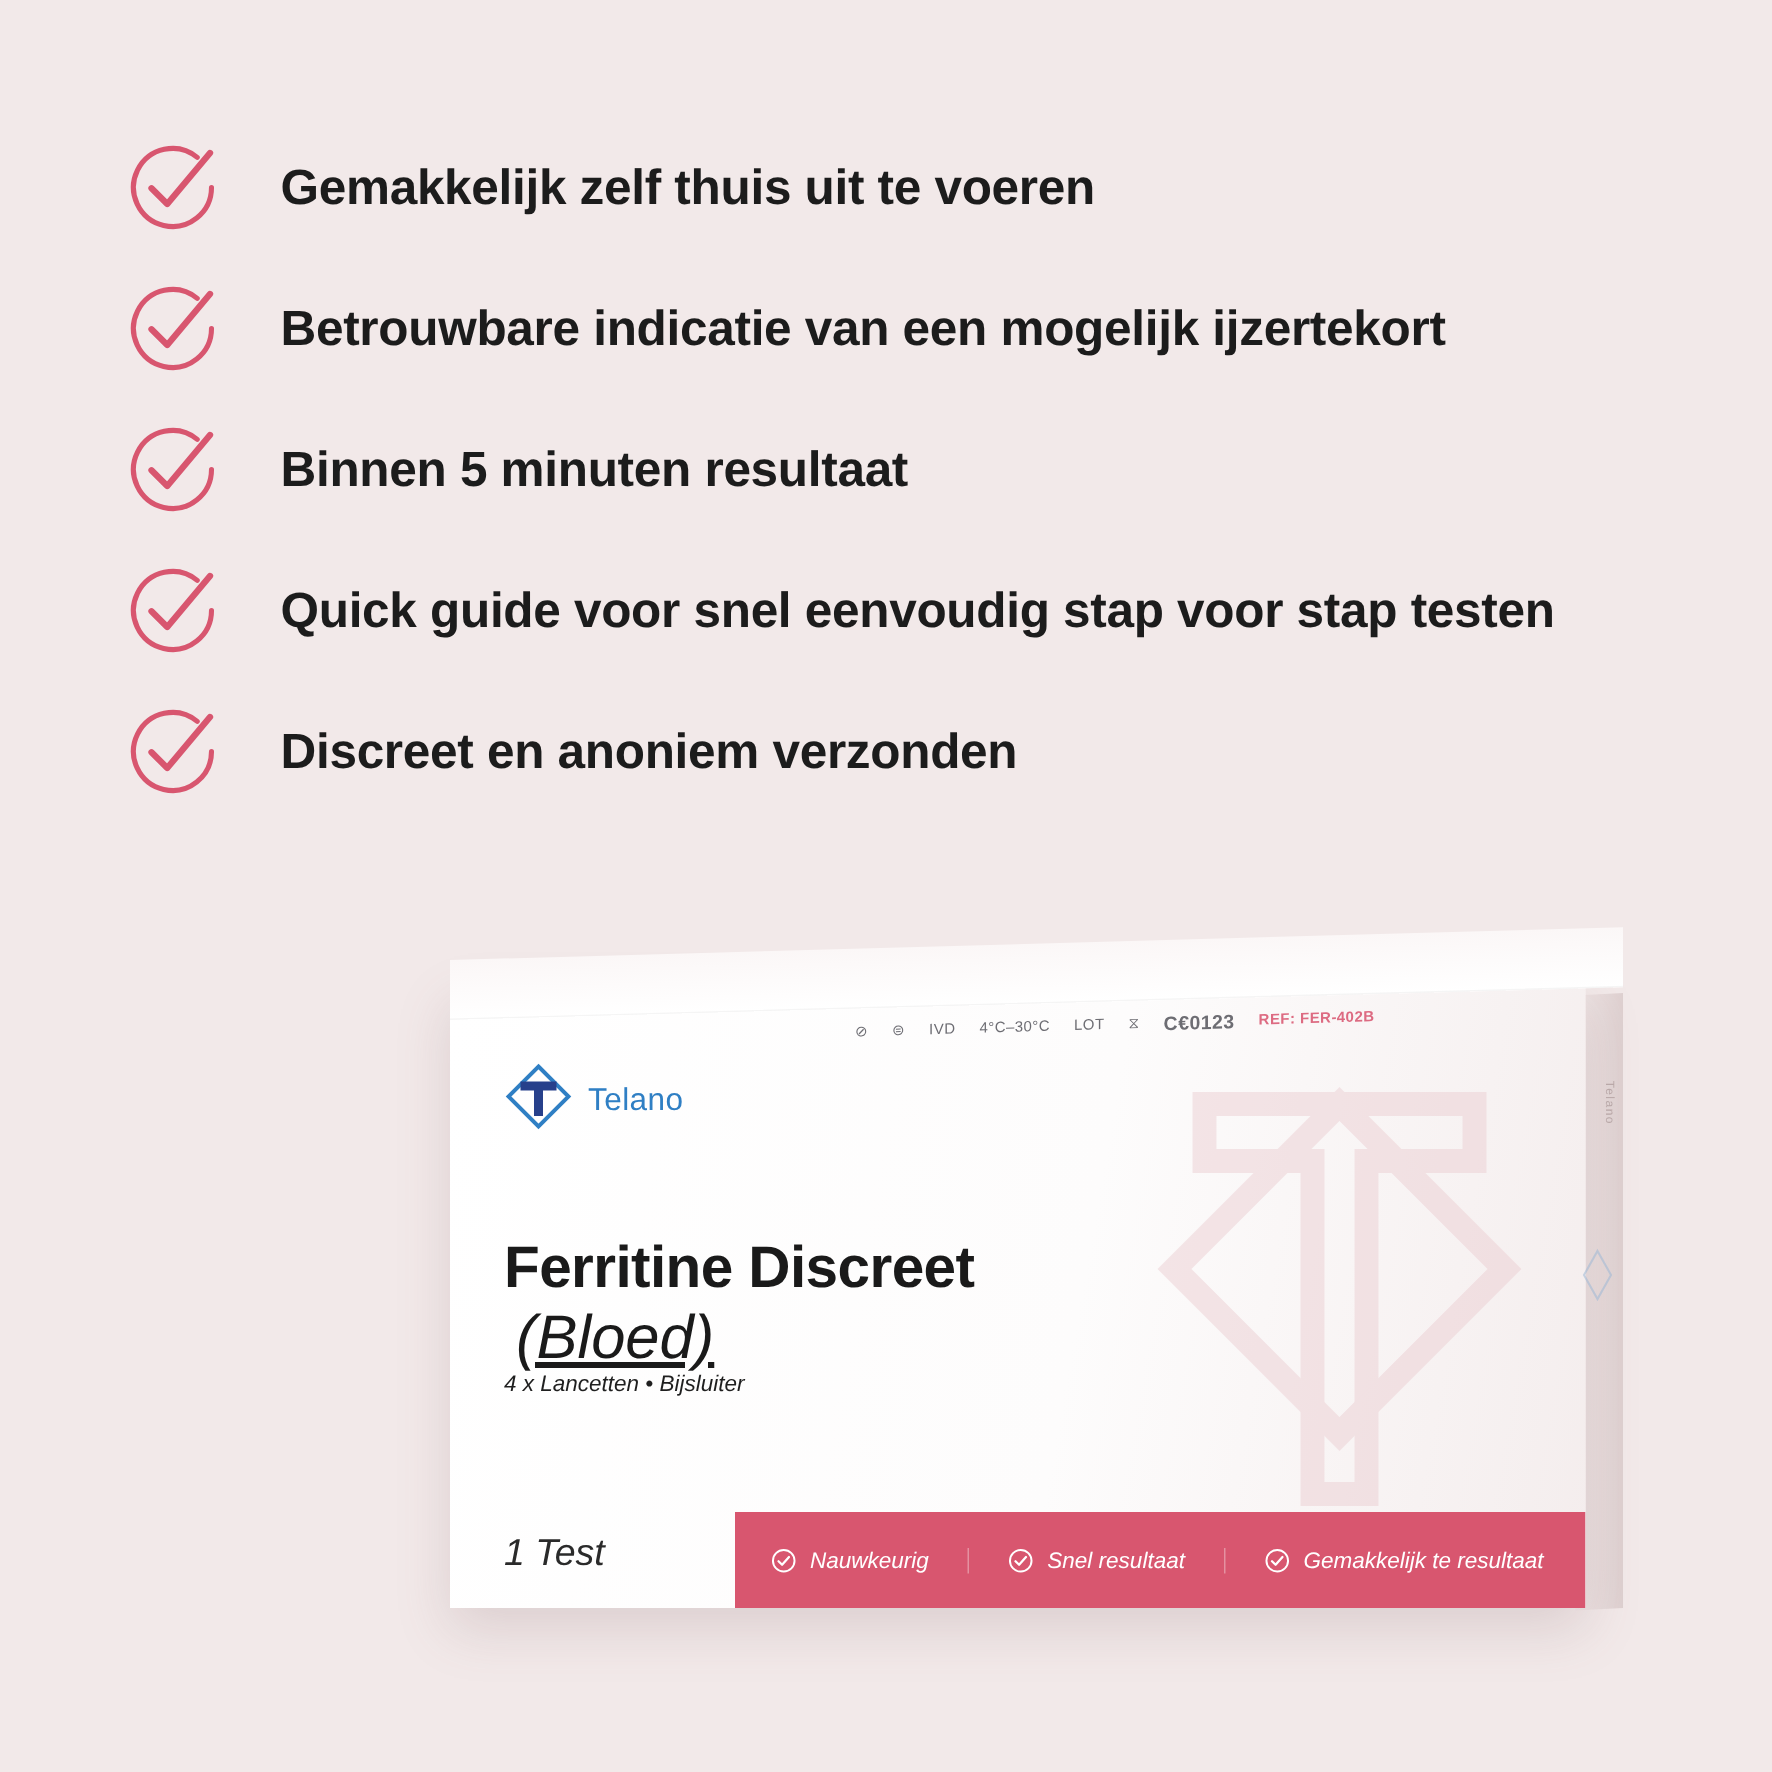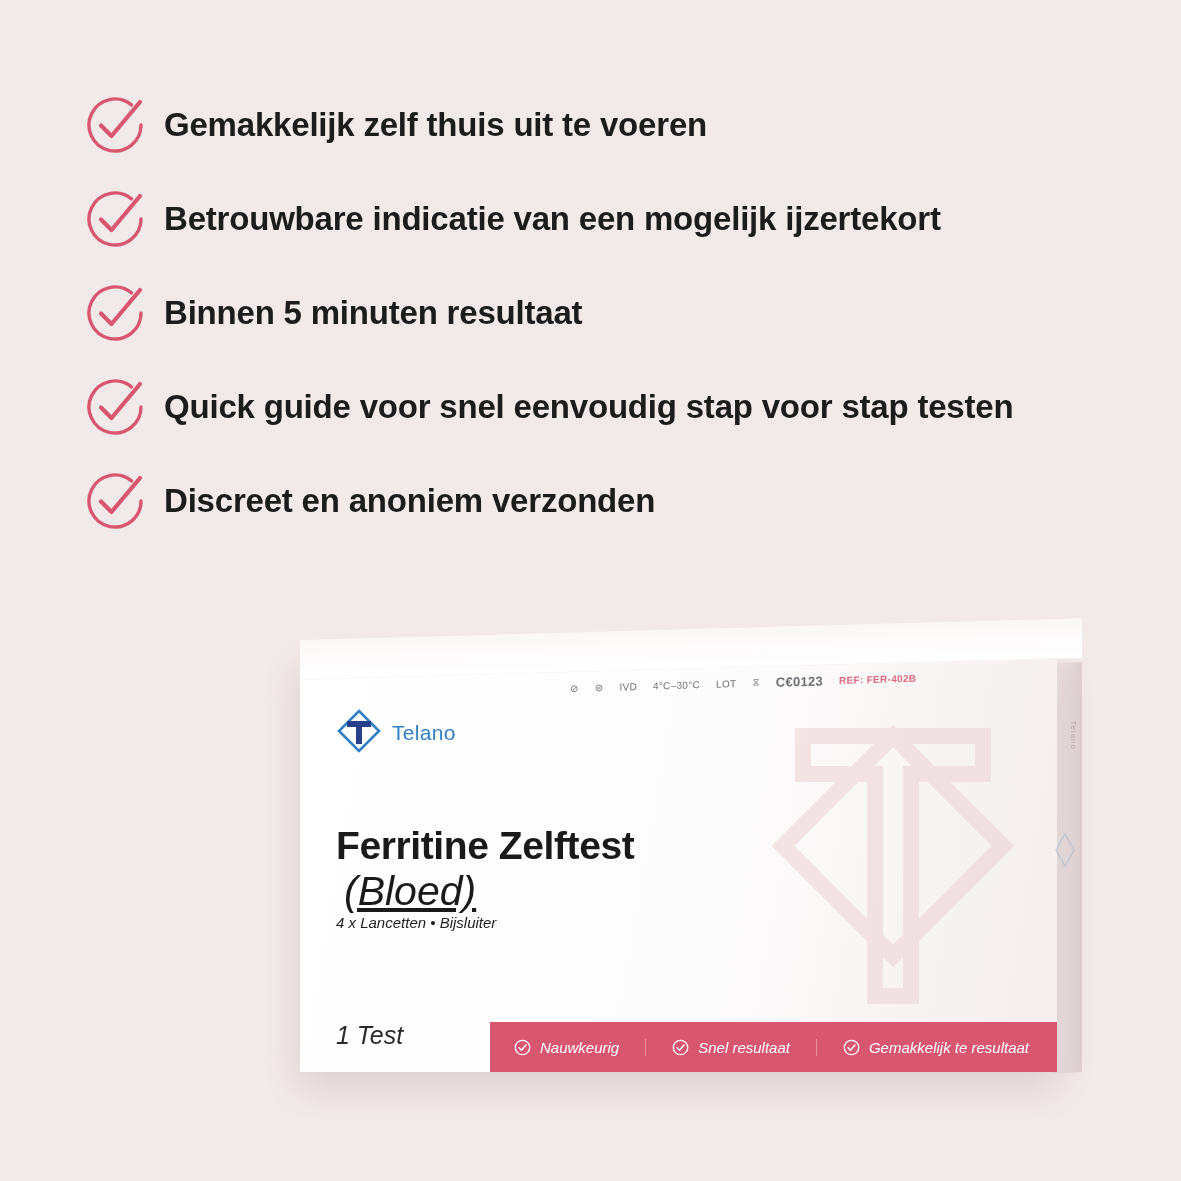--- a/index.html
+++ b/index.html
@@ -19,20 +19,21 @@
   .benefits {
     position: absolute;
     top: 78px;
     left: 84px;
     width: 1000px;
   }
   .benefit-row {
     display: flex;
     align-items: center;
     height: 94px;
+    gap: 23px;
   }
   .check-icon {
     width: 62px;
     height: 62px;
     flex: 0 0 62px;
     position: relative;
     margin-right: 18px;
   }
   .check-icon svg {
     display: block;
@@ -177,21 +178,21 @@
     font-style: italic;
     color: #2a2a2a;
   }
 
   
   .footer-band {
     position: absolute;
     left: 190px;
     right: 0;
     bottom: 0;
-    height: 50px;
+    height: 64px;
     background: #d8566f;
     display: flex;
     align-items: center;
     gap: 0;
     padding-left: 24px;
     margin-top: 38px;
   }
   .band-item {
     display: flex;
     align-items: center;
@@ -322,21 +323,21 @@
       <span class="symbol">⊘</span>
       <span class="symbol">⊜</span>
       <span class="symbol">IVD</span>
       <span class="symbol">4°C–30°C</span>
       <span class="symbol">LOT</span>
       <span class="symbol">⧖</span>
       <span class="symbol ce">C€0123</span>
       <span class="symbol ref">REF: FER-402B</span>
     </div>
 
-    <div class="product-title">Ferritine Zelftest</div>
+    <div class="product-title">Ferritine Discreet</div>
     <div class="product-subtitle">(Bloed)</div>
 
     <div class="product-contents">
       <div>4 x Lancetten • Bijsluiter</div>
     </div>
 
     <div class="test-count">1 Test</div>
 
     <div class="footer-band">
       <div class="band-item">

